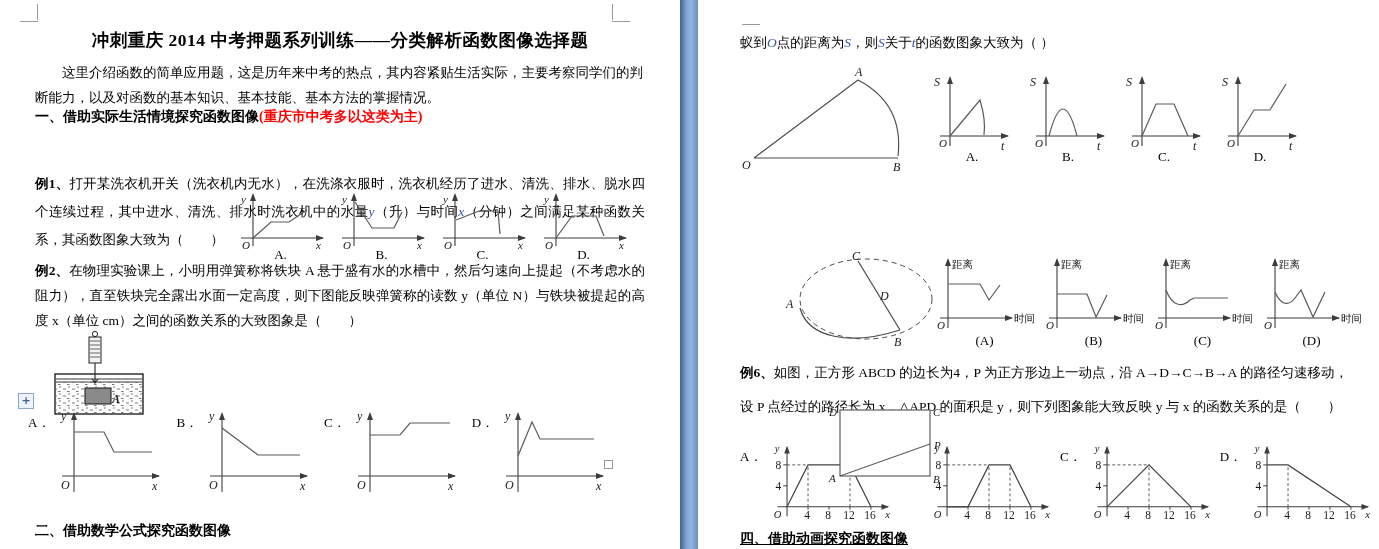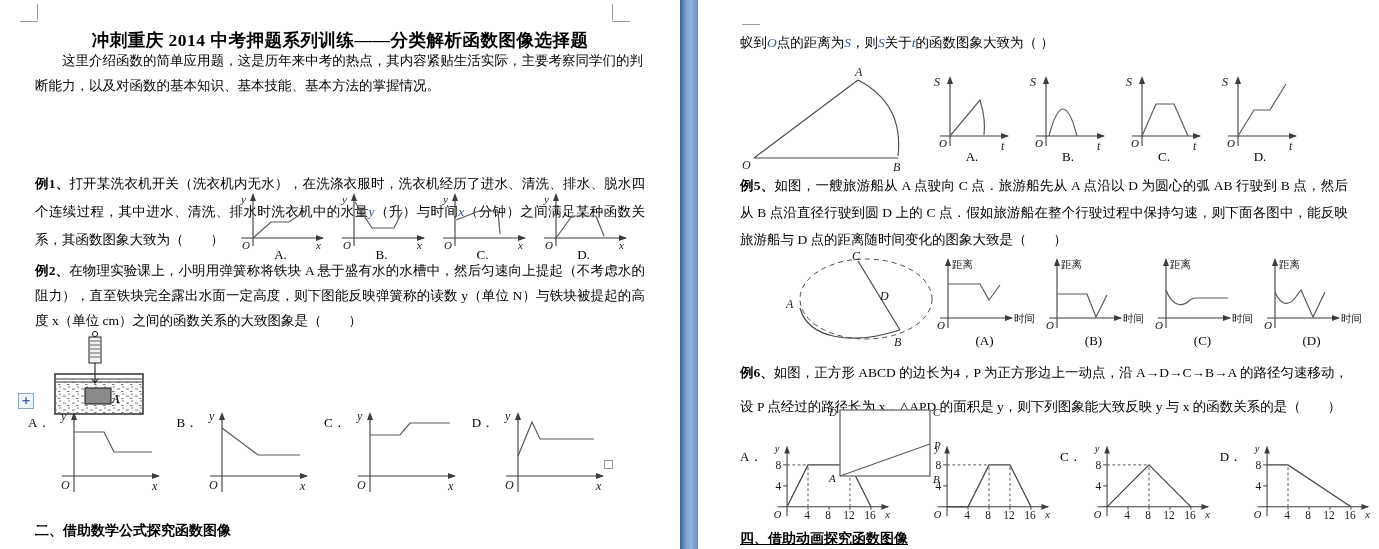--- a/index.html
+++ b/index.html
@@ -41,22 +41,25 @@
   <div class="page page-left">
 
     <div class="mark" style="left:37px;top:4px;width:1px;height:16px;"></div>
     <div class="mark" style="left:20px;top:21px;width:18px;height:1px;"></div>
     <div class="mark" style="left:612px;top:4px;width:1px;height:16px;"></div>
     <div class="mark" style="left:612px;top:21px;width:18px;height:1px;"></div>
     <div class="sqmark" style="left:604px;top:460px;"></div>
 
     <div class="title">冲刺重庆 2014 中考押题系列训练——分类解析函数图像选择题</div>
 
-    <div class="para" style="top:48px;left:35px;width:608px;text-indent:2em;">这里介绍函数的简单应用题，这是历年来中考的热点，其内容紧贴生活实际，主要考察同学们的判断能力，以及对函数的基本知识、基本技能、基本方法的掌握情况。</div>
-
+    <div class="para" style="top:60px;left:35px;width:608px;text-indent:2em;">这里介绍函数的简单应用题，这是历年来中考的热点，其内容紧贴生活实际，主要考察同学们的判断能力，以及对函数的基本知识、基本技能、基本方法的掌握情况。</div>
+
+    <div class="heading" style="top:108px;left:35px;">
+      <span>一、借助实际生活情境探究函数图像</span><span class="note-red">(重庆市中考多以这类为主)</span>
+    </div>
 
     <div class="para wide" style="top:130px;left:35px;width:610px;">
       <span class="exlabel">例1、</span><span>打开某洗衣机开关（洗衣机内无水），在洗涤衣服时，洗衣机经历了进水、清洗、排水、脱水四个连续过程，其中进水、清洗、排水时洗衣机中的水量</span><span class="var">y</span><span>（升）与时间</span><span class="var">x</span><span>（分钟）之间满足某种函数关系，其函数图象大致为（　　）</span>
     </div>
 
     <div class="row" style="top:190px;left:233px;gap:6px;">
       <div class="gcol">
         <svg width="95" height="60">
           <g stroke="#3c3c3c" stroke-width="1.1" fill="none">
             <line x1="20" y1="56" x2="20" y2="5"></line>
@@ -280,23 +283,20 @@
             <polygon points="73,61 81,64 73,67" fill="#3c3c3c"></polygon>
           <text x="6" y="14" font-size="12" class="it">S</text>
           <text x="73" y="78" font-size="12" class="it">t</text>
           <text x="11" y="75" font-size="11" class="it">O</text>
           <path d="M22,64 L38,38 L54,38 L70,12" stroke="#5a5a5a" stroke-width="1.2" fill="none"></path>
         </svg>
         <span class="glabel">D.</span>
       </div>
     </div>
 
-    <div class="para" style="top:172px;left:42px;width:608px;line-height:27px;">
-      <span class="exlabel">例5、</span><span>如图，一艘旅游船从 A 点驶向 C 点．旅游船先从 A 点沿以 D 为圆心的弧 AB 行驶到 B 点，然后从 B 点沿直径行驶到圆 D 上的 C 点．假如旅游船在整个行驶过程中保持匀速，则下面各图中，能反映旅游船与 D 点的距离随时间变化的图象大致是（　　）</span>
-    </div>
 
     <svg style="position:absolute;left:68px;top:250px;" width="200" height="100">
       <ellipse cx="100" cy="49" rx="66" ry="40" stroke="#4a4a4a" stroke-width="1" fill="none" stroke-dasharray="5 4"></ellipse>
       <path d="M34,58 C42,88 84,96 134,80" stroke="#4a4a4a" stroke-width="1.2" fill="none"></path>
       <path d="M92,11 L134,80" stroke="#4a4a4a" stroke-width="1.2" fill="none"></path>
       <text x="86" y="10" font-size="12" class="it">C</text>
       <text x="20" y="58" font-size="12" class="it">A</text>
       <text x="114" y="50" font-size="12" class="it">D</text>
       <text x="128" y="96" font-size="12" class="it">B</text>
     </svg>

